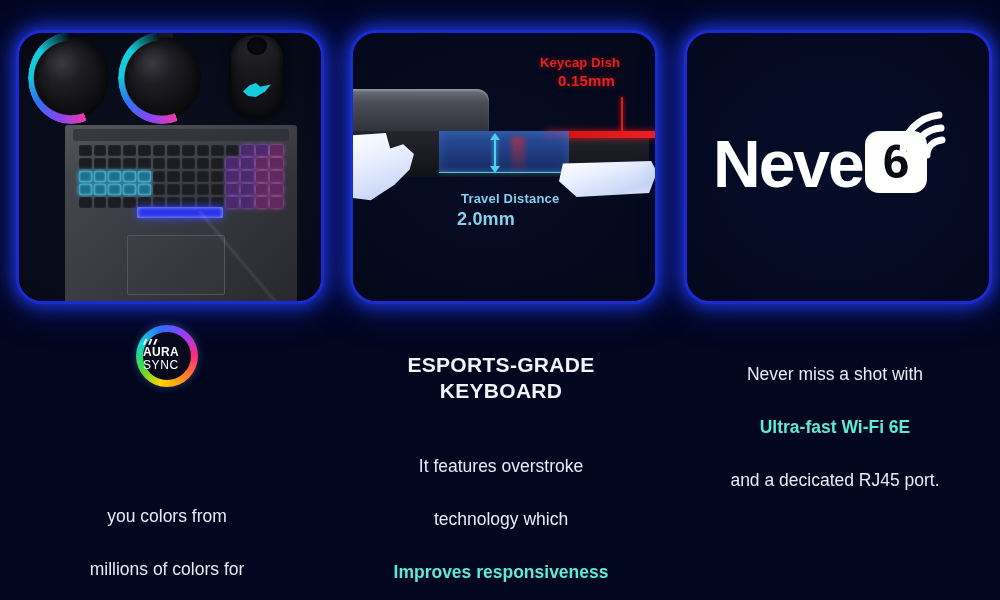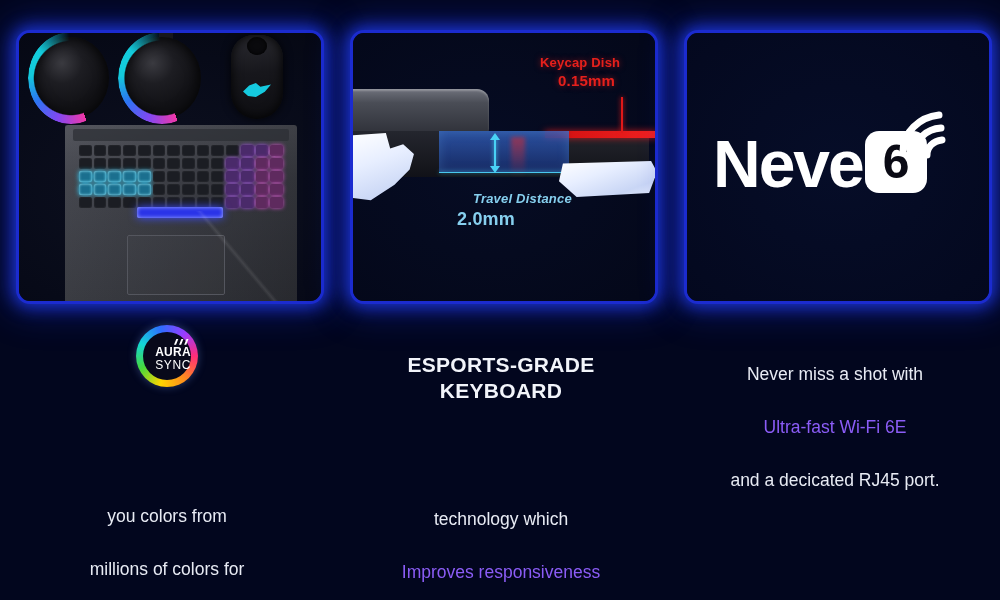--- a/index.html
+++ b/index.html
@@ -10,21 +10,21 @@
     overflow:hidden;
     position:relative;
   }
   .stage{position:relative;width:1000px;height:600px;background:#02061e;}
 
   
   .panels{position:absolute;left:0;top:30px;width:1000px;height:268px;}
   .panel{
     position:absolute;top:0;height:268px;
     border:3px solid #1b2bcf;
-    border-radius:14px;
+    border-radius:26px;
     background:#050a24;
     box-shadow:0 0 16px 3px rgba(31,58,230,.85), 0 0 34px 9px rgba(22,40,190,.45), inset 0 0 18px rgba(10,20,80,.9);
     overflow:hidden;
   }
   #panel-1{left:16px;width:302px;}
   #panel-2{left:350px;width:302px;}
   #panel-3{left:684px;width:302px;}
 
   
   .laptop-scene{position:absolute;inset:0;background:
@@ -118,21 +118,21 @@
   }
   #scissor-right{
     left:206px;top:128px;width:98px;height:42px;
     clip-path:polygon(4% 6%,94% 0%,100% 26%,92% 76%,18% 86%,0% 48%);
   }
   #red-soft-glow{position:absolute;left:158px;top:104px;width:14px;height:40px;background:linear-gradient(180deg,rgba(230,40,40,.55),rgba(230,40,40,0));filter:blur(2px);}
   .lbl-red{position:absolute;color:#e6201c;font-weight:bold;text-shadow:0 0 6px rgba(230,30,28,.55);letter-spacing:.2px;}
   #label-keycap-dish{left:187px;top:22px;font-size:13px;}
   #label-keycap-dish-value{left:205px;top:39px;font-size:15px;}
   .lbl-cyan{position:absolute;color:#86cfee;font-weight:bold;letter-spacing:.2px;}
-  #label-travel-distance{left:120px;top:158px;font-size:13px;font-style:italic;}
+  #label-travel-distance{left:108px;top:158px;font-size:13px;}
   #label-travel-distance-value{left:104px;top:176px;font-size:18px;}
 
   
   .wifi-scene{position:absolute;inset:0;background:radial-gradient(100% 100% at 50% 50%,#060d28 0%,#040920 60%,#02061a 100%);
     display:flex;align-items:center;justify-content:center;}
   #wifi6-logo{position:relative;width:250px;height:96px;}
   #wifi6-wordmark{
     position:absolute;left:0;top:12px;font-size:66px;font-weight:bold;color:#fff;
     letter-spacing:-2px;line-height:1;font-family:"Liberation Sans",sans-serif;
   }
@@ -151,36 +151,36 @@
   #col-3{left:684px;}
 
   #aura-sync-badge{
     position:relative;margin:13px auto 0;width:62px;height:62px;border-radius:50%;
     background:conic-gradient(from 90deg,#ff2d78,#ff8a1f,#ffd400,#46d83c,#13d7d7,#2e6dff,#9a3bff,#ff2d78);
     display:flex;align-items:center;justify-content:center;
     box-shadow:0 0 8px rgba(120,160,255,.35);
   }
   #aura-sync-inner{
     width:48px;height:48px;border-radius:50%;background:#08091a;
-    display:flex;flex-direction:column;align-items:flex-end;justify-content:center;gap:0;
+    display:flex;flex-direction:column;align-items:flex-start;justify-content:center;gap:0;
   }
   #asus-mark{width:17px;height:6px;background:#fff;margin-bottom:1px;
     clip-path:polygon(0% 100%,14% 0%,26% 0%,12% 100%,30% 100%,44% 0%,56% 0%,42% 100%,60% 100%,74% 0%,86% 0%,72% 100%);}
   #aura-label{color:#fff;font-size:12px;font-weight:bold;line-height:1;letter-spacing:.3px;}
   #sync-label{color:#fff;font-size:12px;font-weight:normal;line-height:1.3;letter-spacing:.6px;}
 
   .heading{
     color:#f2f4fa;font-weight:bold;font-size:21px;line-height:1.25;letter-spacing:.3px;
     margin-top:40px;white-space:pre-line;
   }
   #col-1 .heading{visibility:hidden;height:0;margin:0;}
   .body-text{
     color:#e8ebf4;font-size:17.5px;line-height:1.52;margin-top:22px;white-space:pre-line;font-weight:normal;
   }
-  .body-text b{font-weight:normal;color:#8b5cf6;}
+  .body-text b{font-weight:bold;color:#5eead4;}
   #col-1 .body-text{margin-top:36px;}
 </style>
 </head>
 <body>
 
 <div class="stage">
 
   <div class="panels">
 
     <div class="panel" id="panel-1">
@@ -346,21 +346,21 @@
         <span>you colors from</span><br>
         <span>millions of colors for</span><br>
         
       </div>
     </div>
 
     <div class="col" id="col-2">
       <div class="heading">ESPORTS-GRADE
 KEYBOARD</div>
       <div class="body-text">
-        <br>
+        <span>It features overstroke</span><br>
         <span>technology which</span><br>
         <b>Improves responsiveness</b><br>
         <span>and reduces key actuation.</span>
       </div>
     </div>
 
     <div class="col" id="col-3">
       <div class="body-text">
         <span>Never miss a shot with</span><br>
         <b>Ultra-fast Wi-Fi 6E</b><br>

